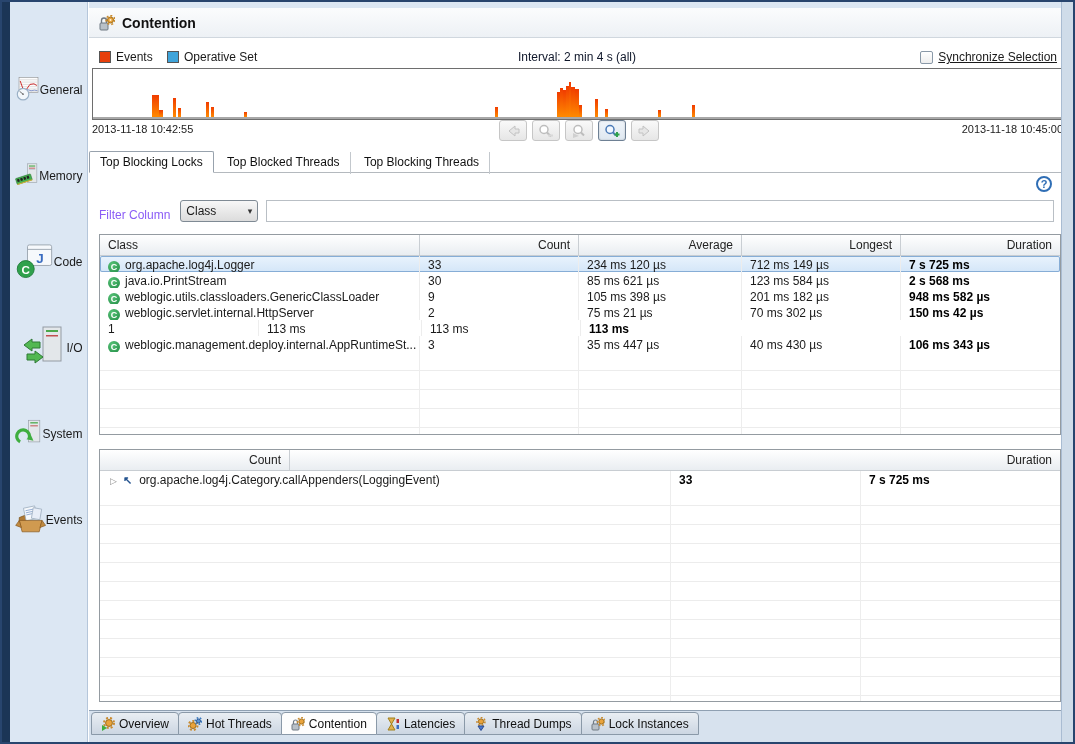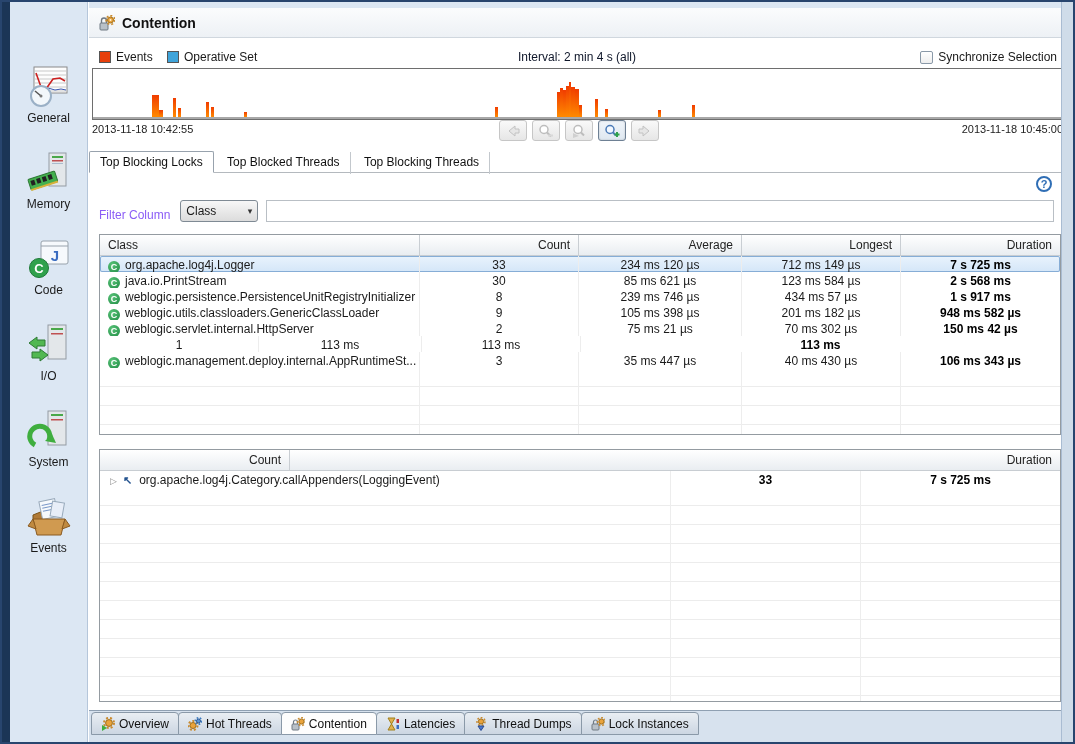--- a/index.html
+++ b/index.html
@@ -2,38 +2,38 @@
 <html><head>
 <meta charset="utf-8">
 <style>
   * { margin:0; padding:0; box-sizing:border-box; }
   body { font-family:"Liberation Sans", sans-serif; font-size:12px; color:#1a1a1a; background:#9aa7b8; }
   .window { position:relative; width:1075px; height:744px; background:#fff; border:2px solid #28456e; overflow:hidden; }
 
   
   .left-strip { position:absolute; left:0; top:0; width:8px; height:100%; background:#1b3556; }
   .sidebar { position:absolute; left:8px; top:0; width:78px; height:100%; background:#dce7f3; border-right:1px solid #b5c6da; display:flex; flex-direction:column; align-items:center; padding-top:52px; }
-  .side-item { width:70px; height:72px; display:flex; flex-direction:column; align-items:center; justify-content:flex-end; margin-bottom:14px; border:1px solid transparent; border-radius:4px; cursor:default; }
+  .side-item { width:70px; height:72px; display:flex; flex-direction:row; align-items:center; justify-content:flex-end; margin-bottom:14px; border:1px solid transparent; border-radius:4px; cursor:default; }
   .side-item svg { display:block; margin-bottom:2px; }
   .side-item .slabel { font-size:12px; color:#1a1a1a; line-height:14px; }
   .side-item.sel { background:linear-gradient(#cfdeee,#bfd2e6); border:1px solid #8aa2bc; box-shadow:inset 0 1px 2px rgba(0,0,0,.15); }
 
   
   .main { position:absolute; left:87px; top:0; width:976px; height:100%; background:#fff; }
   .top-gap { position:absolute; left:0; top:0; width:100%; height:6px; background:#dce7f3; }
   .right-strip { position:absolute; right:0; top:0; width:12px; height:100%; background:#cfdce9; border-left:1px solid #a9bcd2; }
 
   .title-bar { position:absolute; left:0; top:6px; width:100%; height:30px; background:linear-gradient(#fbfcfd,#edf1f5); border-bottom:1px solid #d0d7de; display:flex; align-items:center; padding-left:10px; }
   .title-bar .ttl { font-size:14px; font-weight:bold; margin-left:7px; color:#111; }
 
   .legend-row { position:absolute; left:0; top:46px; width:100%; height:18px; }
   .legend-item { position:absolute; display:flex; align-items:center; gap:5px; height:18px; }
   .swatch { width:12px; height:12px; border:1px solid #555; display:inline-block; }
   .interval { position:absolute; left:50%; transform:translateX(-50%); line-height:18px; color:#0f172a; }
-  .sync { position:absolute; right:8px; display:flex; align-items:center; gap:5px; height:18px; }
+  .sync { position:absolute; right:8px; display:flex; align-items:center; gap:5px; height:18px;text-decoration:underline; }
   .checkbox { width:13px; height:13px; background:linear-gradient(#fff,#eee); border:1px solid #8a99a8; border-radius:2px; }
 
   .chart { position:absolute; left:3px; top:66px; width:971px; height:52px; border:1px solid #6e6e6e; background:#fff; }
   .bars { position:absolute; left:0; bottom:2px; width:100%; height:48px; }
   .bar { position:absolute; bottom:0; }
   .baseline { position:absolute; left:0; bottom:0; width:100%; height:2px; background:#a8a8a8; }
 
   .time-row { position:absolute; left:3px; top:121px; width:971px; height:14px; font-size:11px; color:#222; }
   .time-start { position:absolute; left:0; }
   .time-end { position:absolute; right:0; }
@@ -59,21 +59,21 @@
   .table { position:absolute; left:10px; width:962px; border:1px solid #949ba1; display:flex; flex-direction:column; background:#fff; }
   .locks { top:232px; height:201px; }
   .stack { top:447px; height:253px; }
   .thead { display:flex; height:21px; background:linear-gradient(#ffffff,#e9edf1); border-bottom:1px solid #c8cdd2; flex:none; }
   .hcell { line-height:20px; padding:0 8px; color:#222; border-right:1px solid #c9ced3; }
   .hcell.num { text-align:right; }
   .tbody { flex:none; }
   .trow { display:flex; height:16px; line-height:18px; }
   .trow.selected { background:linear-gradient(#e9f3fd,#d4e6f8); box-shadow:inset 0 0 0 1px #86add6; border-radius:2px; }
   .cell { border-right:1px solid #ededed; padding:0 8px; white-space:nowrap; overflow:hidden; }
-  .cell.num { text-align:center; }
+  .cell.num { text-align:left; }
   .cell.bold { font-weight:bold; color:#000; }
   .c0 { width:320px; } .c1 { width:159px; } .c2 { width:163px; } .c3 { width:159px; } .c4 { flex:1; border-right:none; }
   .s0 { width:571px; } .s1 { width:190px; } .s2 { flex:1; border-right:none; }
   .tempty { flex:1; display:flex; }
   .tempty > div { background:repeating-linear-gradient(to bottom, #fff 0 18px, #ececec 18px 19px); border-right:1px solid #ededed; }
   .tempty > div:last-child { border-right:none; }
   .cicon { display:inline-block; width:12px; height:12px; border-radius:50%; background:radial-gradient(circle at 35% 30%, #57c277, #1f8a43); color:#fff; font-size:9px; font-weight:bold; text-align:center; line-height:12px; margin-right:5px; vertical-align:-1px; }
   .expand { color:#8f8f8f; font-size:9px; margin:0 6px 0 2px; }
   .caller { color:#24538f; font-weight:bold; font-size:11px; margin-right:7px; }
 
@@ -298,27 +298,20 @@
             <div class="cell c4 num bold">7 s 725 ms</div>
           </div>
           <div class="trow">
             <div class="cell c0"><span class="cicon">C</span><span>java.io.PrintStream</span></div>
             <div class="cell c1 num">30</div>
             <div class="cell c2 num">85 ms 621 µs</div>
             <div class="cell c3 num">123 ms 584 µs</div>
             <div class="cell c4 num bold">2 s 568 ms</div>
           </div>
           <div class="trow">
-            <div class="cell c0"><span class="cicon">C</span><span>weblogic.persistence.PersistenceUnitRegistryInitializer</span></div>
-            <div class="cell c1 num">8</div>
-            <div class="cell c2 num">239 ms 746 µs</div>
-            <div class="cell c3 num">434 ms 57 µs</div>
-            <div class="cell c4 num bold">1 s 917 ms</div>
-          </div>
-          <div class="trow">
             <div class="cell c0"><span class="cicon">C</span><span>weblogic.utils.classloaders.GenericClassLoader</span></div>
             <div class="cell c1 num">9</div>
             <div class="cell c2 num">105 ms 398 µs</div>
             <div class="cell c3 num">201 ms 182 µs</div>
             <div class="cell c4 num bold">948 ms 582 µs</div>
           </div>
           <div class="trow">
             <div class="cell c0"><span class="cicon">C</span><span>weblogic.servlet.internal.HttpServer</span></div>
             <div class="cell c1 num">2</div>
             <div class="cell c2 num">75 ms 21 µs</div>

